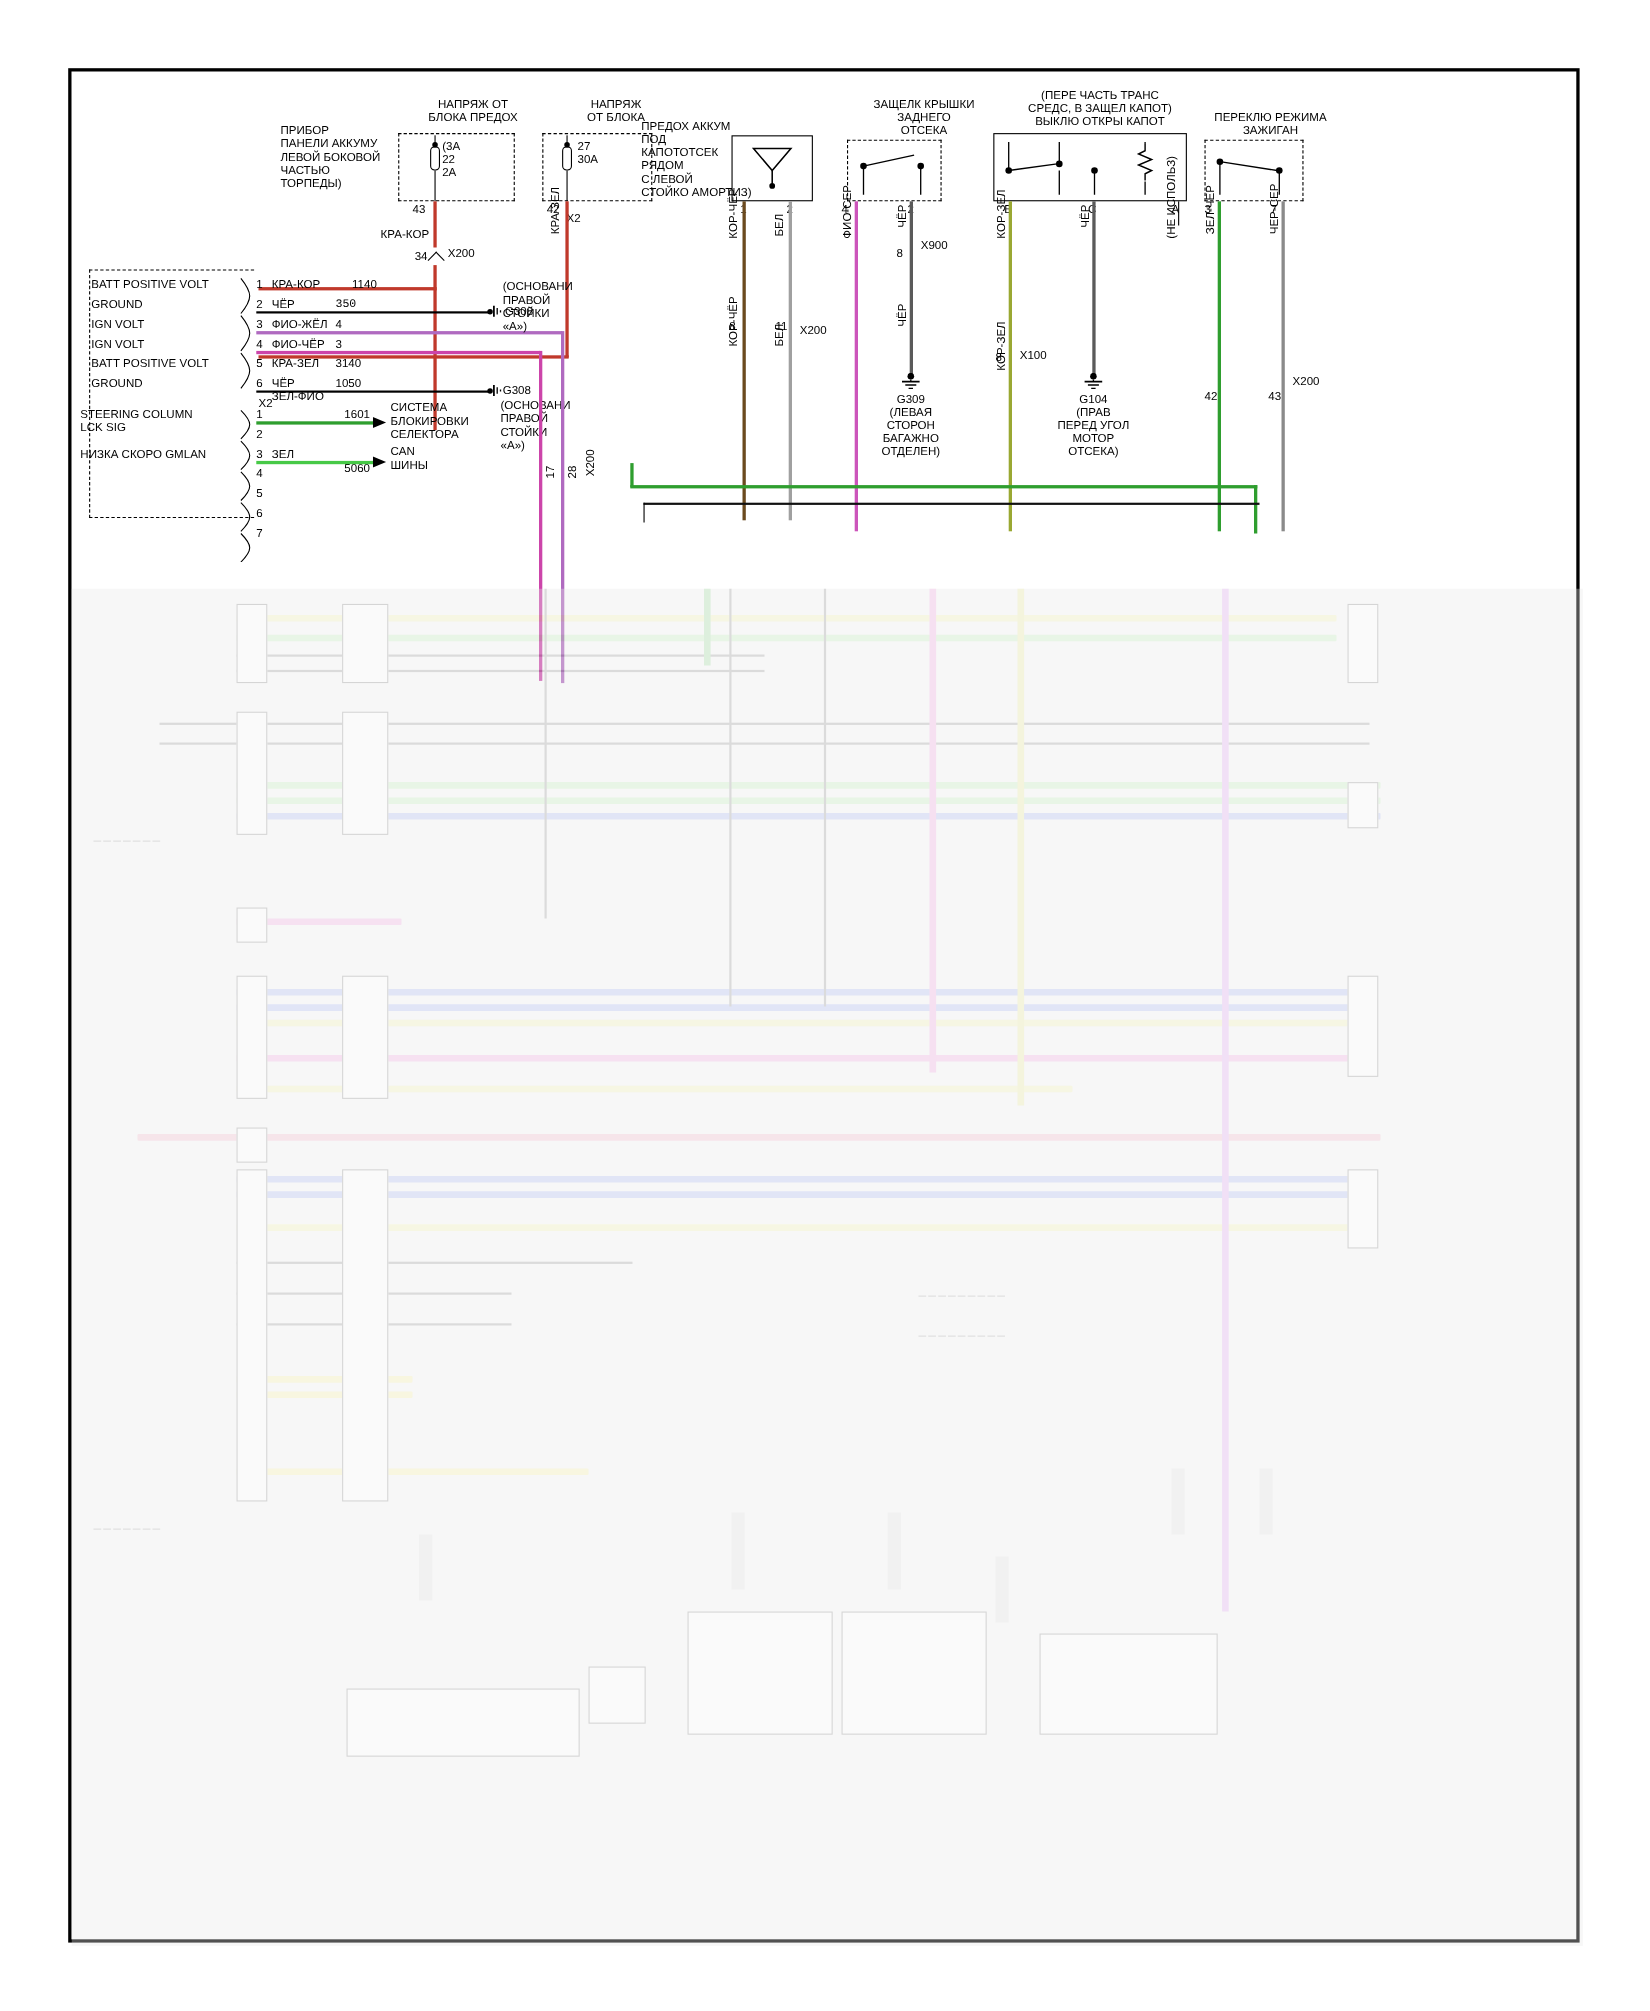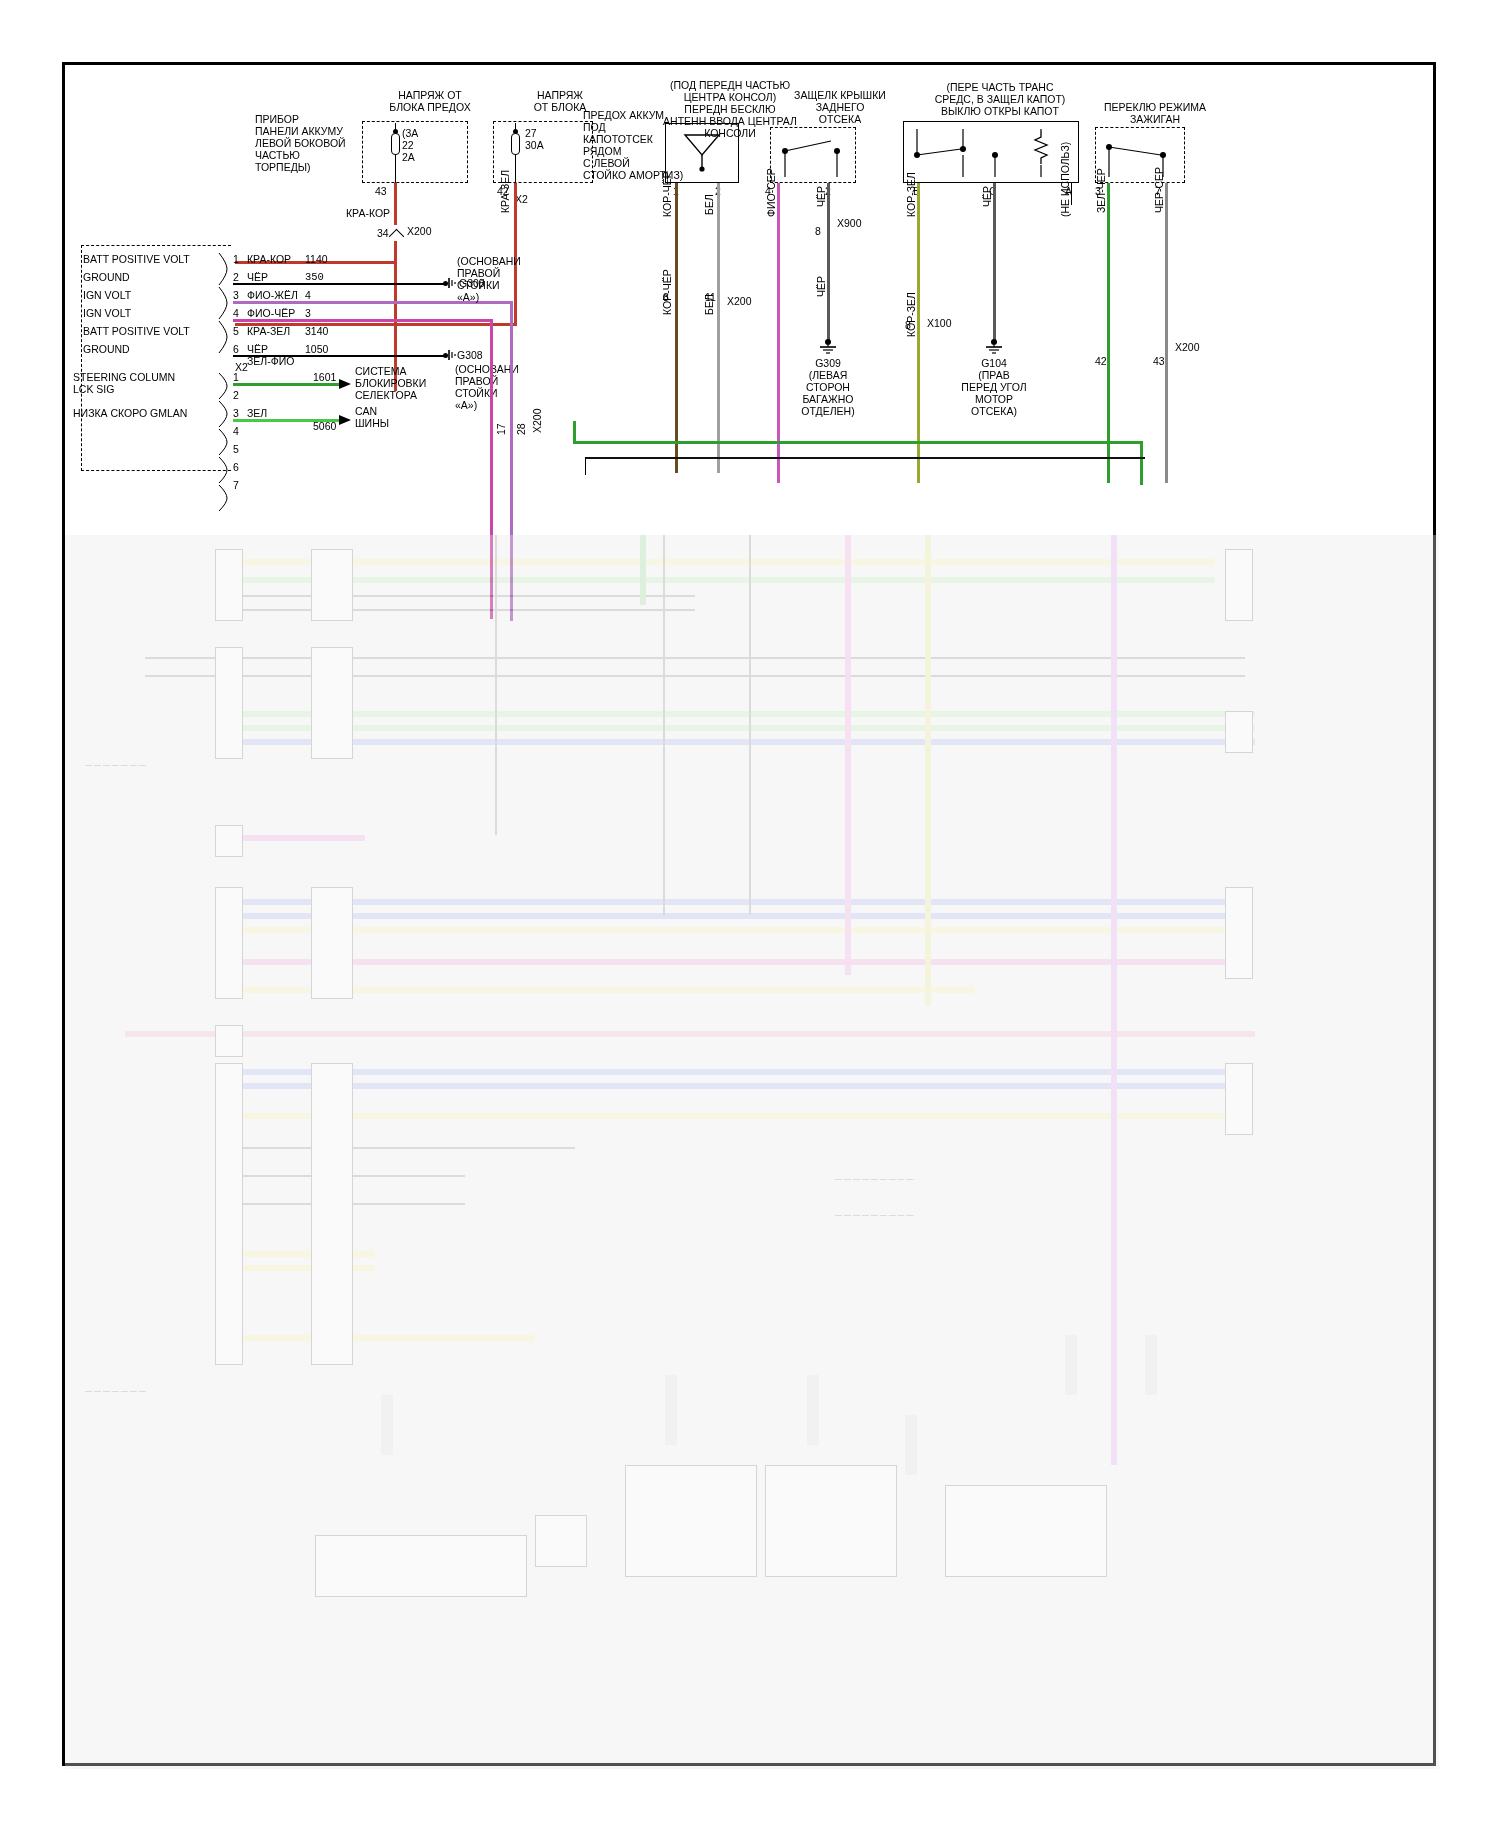--- a/index.html
+++ b/index.html
@@ -35,25 +35,20 @@
     <div class="lbl c" style="left:300px;top:24px;width:130px;">НАПРЯЖ ОТ
 БЛОКА ПРЕДОХ</div>
     <div class="lbl c" style="left:440px;top:24px;width:110px;">НАПРЯЖ
 ОТ БЛОКА</div>
     <div class="lbl" style="left:518px;top:44px;width:140px;">ПРЕДОХ АККУМ
 ПОД
 КАПОТОТСЕК
 РЯДОМ
 С ЛЕВОЙ
 СТОЙКО АМОРТИЗ)</div>
-    <div class="lbl c" style="left:570px;top:14px;width:190px;">(ПОД ПЕРЕДН ЧАСТЬЮ
-ЦЕНТРА КОНСОЛ)
-ПЕРЕДН БЕСКЛЮ
-АНТЕНН ВВОДА ЦЕНТРАЛ
-КОНСОЛИ</div>
     <div class="lbl c" style="left:700px;top:24px;width:150px;">ЗАЩЕЛК КРЫШКИ
 ЗАДНЕГО
 ОТСЕКА</div>
     <div class="lbl c" style="left:830px;top:16px;width:210px;">(ПЕРЕ ЧАСТЬ ТРАНС
 СРЕДС, В ЗАЩЕЛ КАПОТ)
 ВЫКЛЮ ОТКРЫ КАПОТ</div>
     <div class="lbl c" style="left:1010px;top:36px;width:160px;">ПЕРЕКЛЮ РЕЖИМА
 ЗАЖИГАН</div>
 
     <div class="box-dash" style="left:297px;top:56px;width:106px;height:62px;"></div>
@@ -213,21 +208,21 @@
 
     <div style="position:absolute;left:150px;top:186px;">
       <svg width="18" height="116" viewBox="0 0 18 116">
         <path d="M4 2 q8 10 8 16 q0 6 -8 16 M4 36 q8 10 8 16 q0 6 -8 16 M4 70 q8 10 8 16 q0 6 -8 16" fill="none" stroke="#000" stroke-width="1"></path>
       </svg>
     </div>
 
     <div class="lbl r" style="left:18px;top:188px;width:128px;">BATT POSITIVE VOLT</div>
     <div class="lbl" style="left:168px;top:188px;">1</div>
     <div class="lbl" style="left:182px;top:188px;">КРА-КОР</div>
-    <div class="lbl" style="left:240px;top:188px;">1140</div>
+    <div class="lbl" style="left:255px;top:188px;">1140</div>
 
     <div class="lbl r" style="left:18px;top:206px;width:128px;">GROUND</div>
     <div class="lbl" style="left:168px;top:206px;">2</div>
     <div class="lbl" style="left:182px;top:206px;">ЧЁР</div>
     <div class="lbl" style="left:240px;top:206px;font-family:Liberation Mono, monospace;">350</div>
     <div class="hline" style="left:168px;top:218px;width:212px;height:2px;background:#000;"></div>
     <div class="dot" style="left:378px;top:216px;"></div>
     <svg style="position:absolute;left:382px;top:212px;" width="14" height="12" viewBox="0 0 14 12">
       <line x1="2" y1="1" x2="2" y2="11" stroke="#000" stroke-width="1.6"></line>
       <line x1="5" y1="3" x2="5" y2="9" stroke="#000" stroke-width="1.2"></line>

